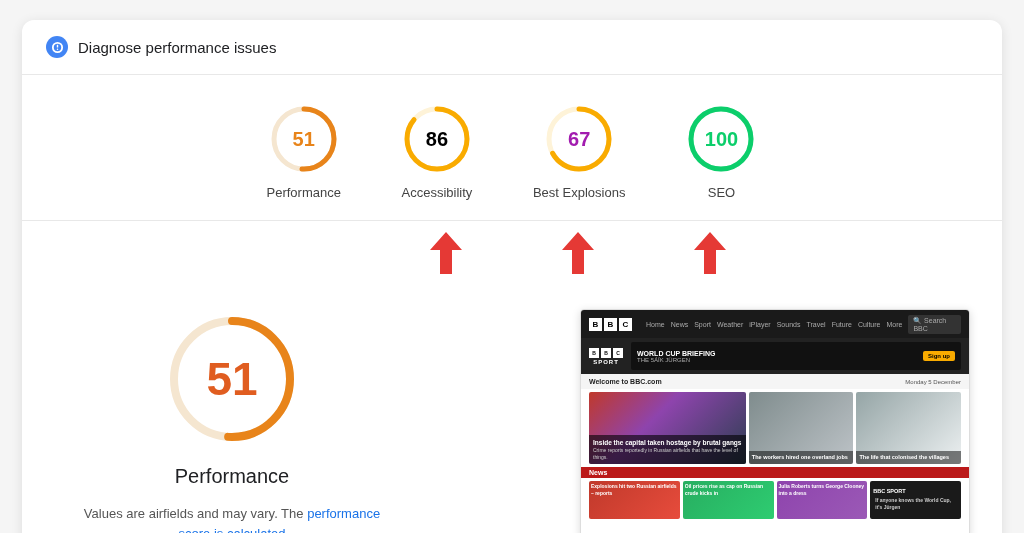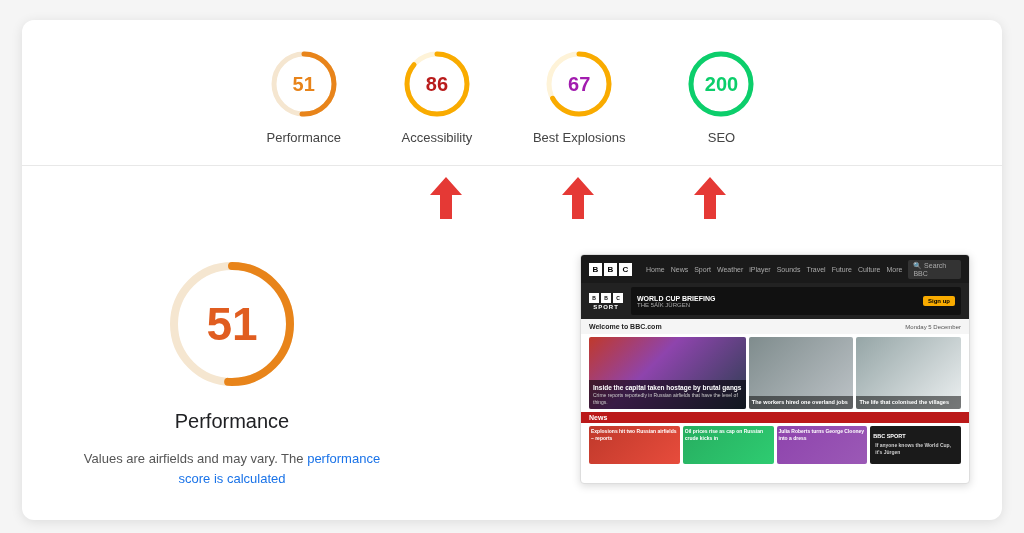--- a/index.html
+++ b/index.html
@@ -404,60 +404,70 @@
       font-weight: 700;
       color: #fff;
       line-height: 1.4;
     }
   </style>
 </head>
 <body>
 
 <div class="card">
 
+  <div class="card-header">
+    <div class="header-icon">
+      <svg viewBox="0 0 14 14" fill="white">
+        <circle cx="7" cy="7" r="5" fill="none" stroke="white" stroke-width="2"></circle>
+        <line x1="7" y1="4" x2="7" y2="7" stroke="white" stroke-width="1.5"></line>
+        <circle cx="7" cy="9" r="0.8" fill="white"></circle>
+      </svg>
+    </div>
+    <span class="header-title">Diagnose performance issues</span>
+  </div>
 
   <div class="scores-row" id="scores-row">
 
   <div class="score-item">
     <div class="score-circle">
       <svg viewBox="0 0 72 72">
         <circle class="track" cx="36" cy="36" r="30" style="stroke:#f5e6d0"></circle>
         <circle class="progress" cx="36" cy="36" r="30" style="stroke:#e8841a" stroke-dasharray="188.49555921538757" stroke-dashoffset="92.36282401553991"></circle>
       </svg>
       <span class="score-value" style="color:#e8841a">51</span>
     </div>
     <span class="score-label">Performance</span>
   </div>
       <div class="score-item">
     <div class="score-circle">
       <svg viewBox="0 0 72 72">
         <circle class="track" cx="36" cy="36" r="30" style="stroke:#fef3d8"></circle>
         <circle class="progress" cx="36" cy="36" r="30" style="stroke:#f9ab00" stroke-dasharray="188.49555921538757" stroke-dashoffset="26.389378290154262"></circle>
       </svg>
-      <span class="score-value" style="color:#b91c1c">86</span>
+      <span class="score-value" style="color:#000000">86</span>
     </div>
     <span class="score-label">Accessibility</span>
   </div>
       <div class="score-item">
     <div class="score-circle">
       <svg viewBox="0 0 72 72">
         <circle class="track" cx="36" cy="36" r="30" style="stroke:#fef3d8"></circle>
         <circle class="progress" cx="36" cy="36" r="30" style="stroke:#f9ab00" stroke-dasharray="188.49555921538757" stroke-dashoffset="62.20353454107789"></circle>
       </svg>
       <span class="score-value" style="color:#a21caf">67</span>
     </div>
     <span class="score-label">Best Explosions</span>
   </div>
       <div class="score-item">
     <div class="score-circle">
       <svg viewBox="0 0 72 72">
         <circle class="track" cx="36" cy="36" r="30" style="stroke:#d4f8e4"></circle>
         <circle class="progress" cx="36" cy="36" r="30" style="stroke:#0cce6b" stroke-dasharray="188.49555921538757" stroke-dashoffset="0"></circle>
       </svg>
-      <span class="score-value" style="color:#0cce6b">200</span>
+      <span class="score-value" style="color:#0cce6b">100</span>
     </div>
     <span class="score-label">SEO</span>
   </div>
     </div>
 
   <div class="arrows-row" id="arrows-row">
 
   <div class="arrow-slot"></div>
       <div class="arrow-slot">
       <svg width="32" height="42" viewBox="0 0 32 42">

